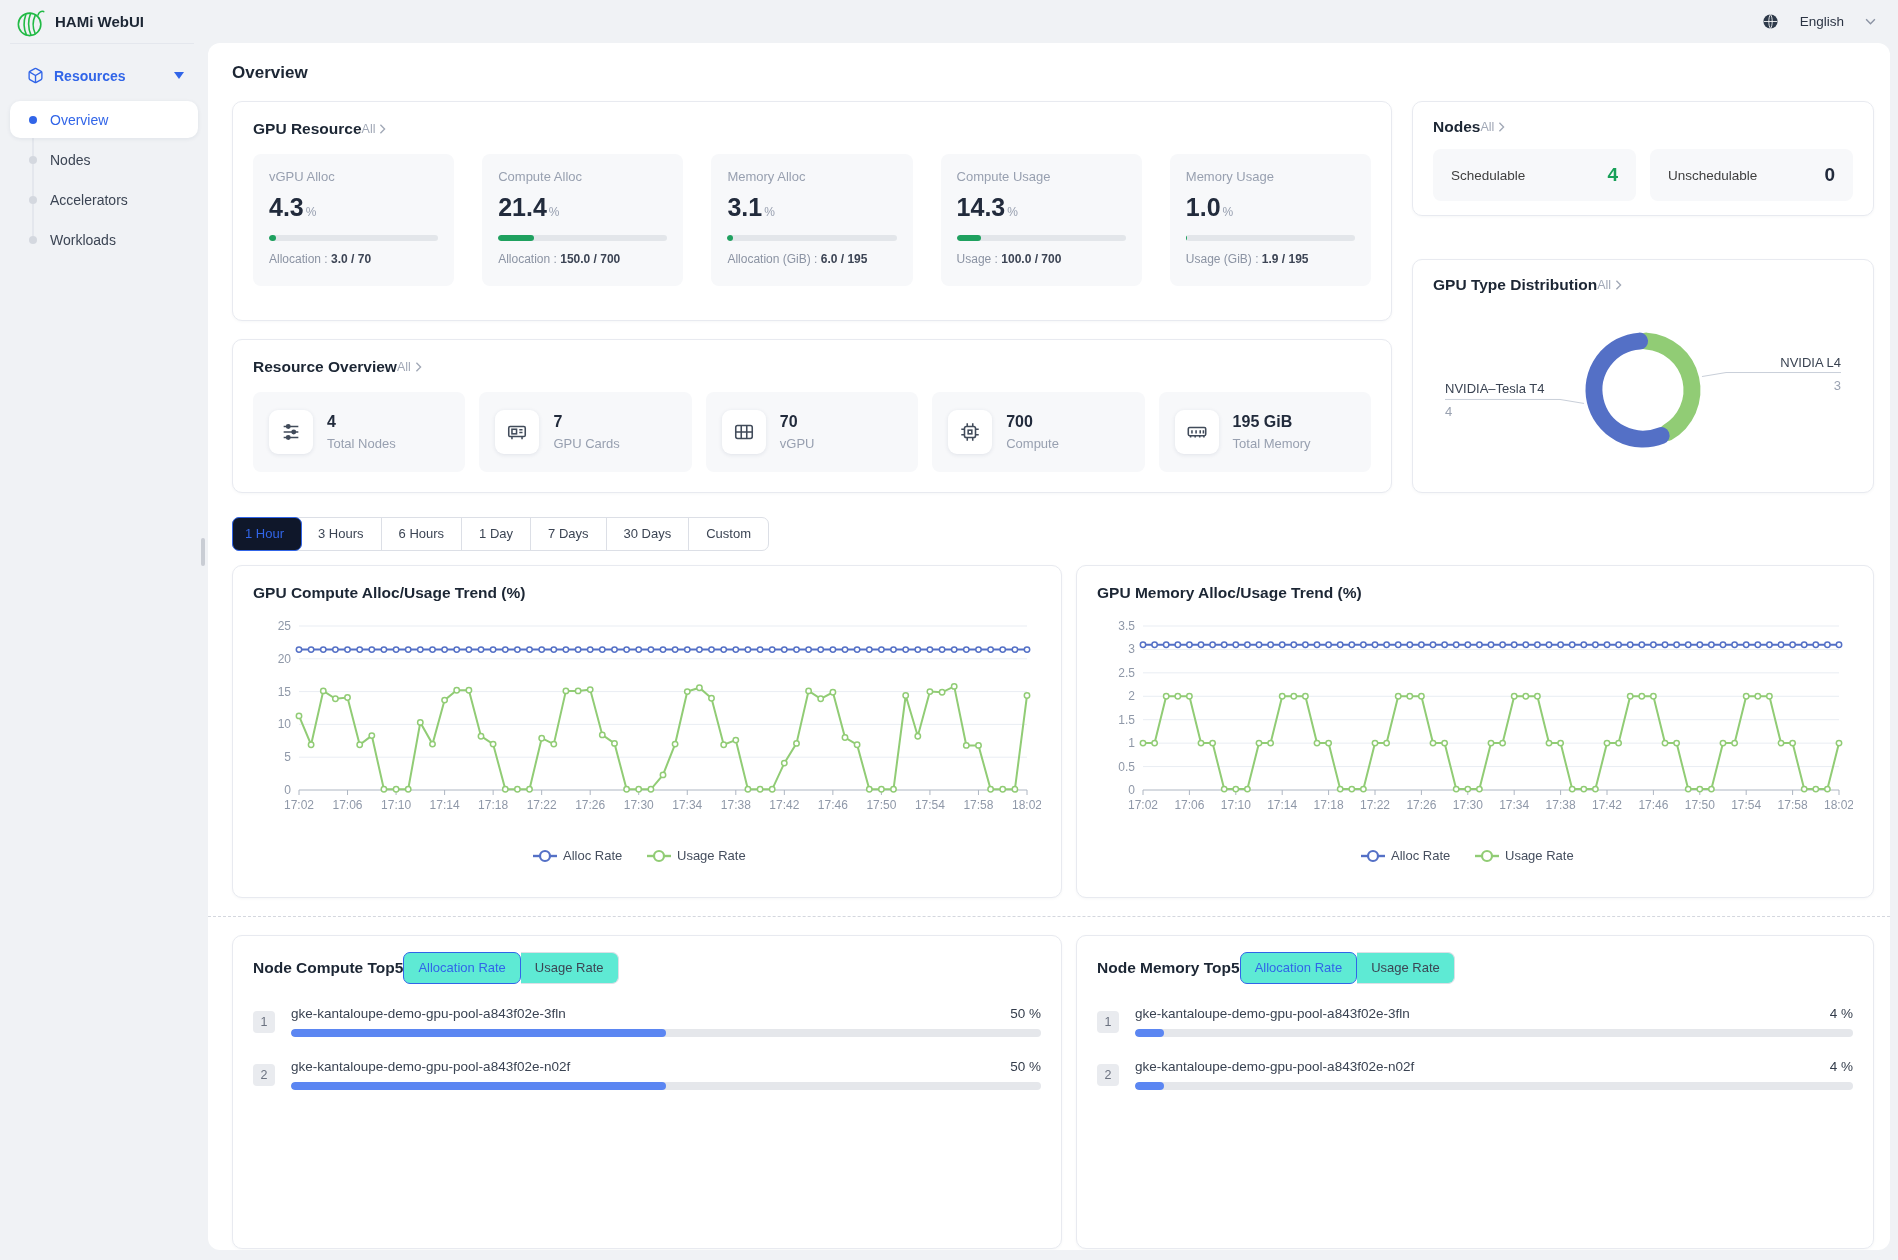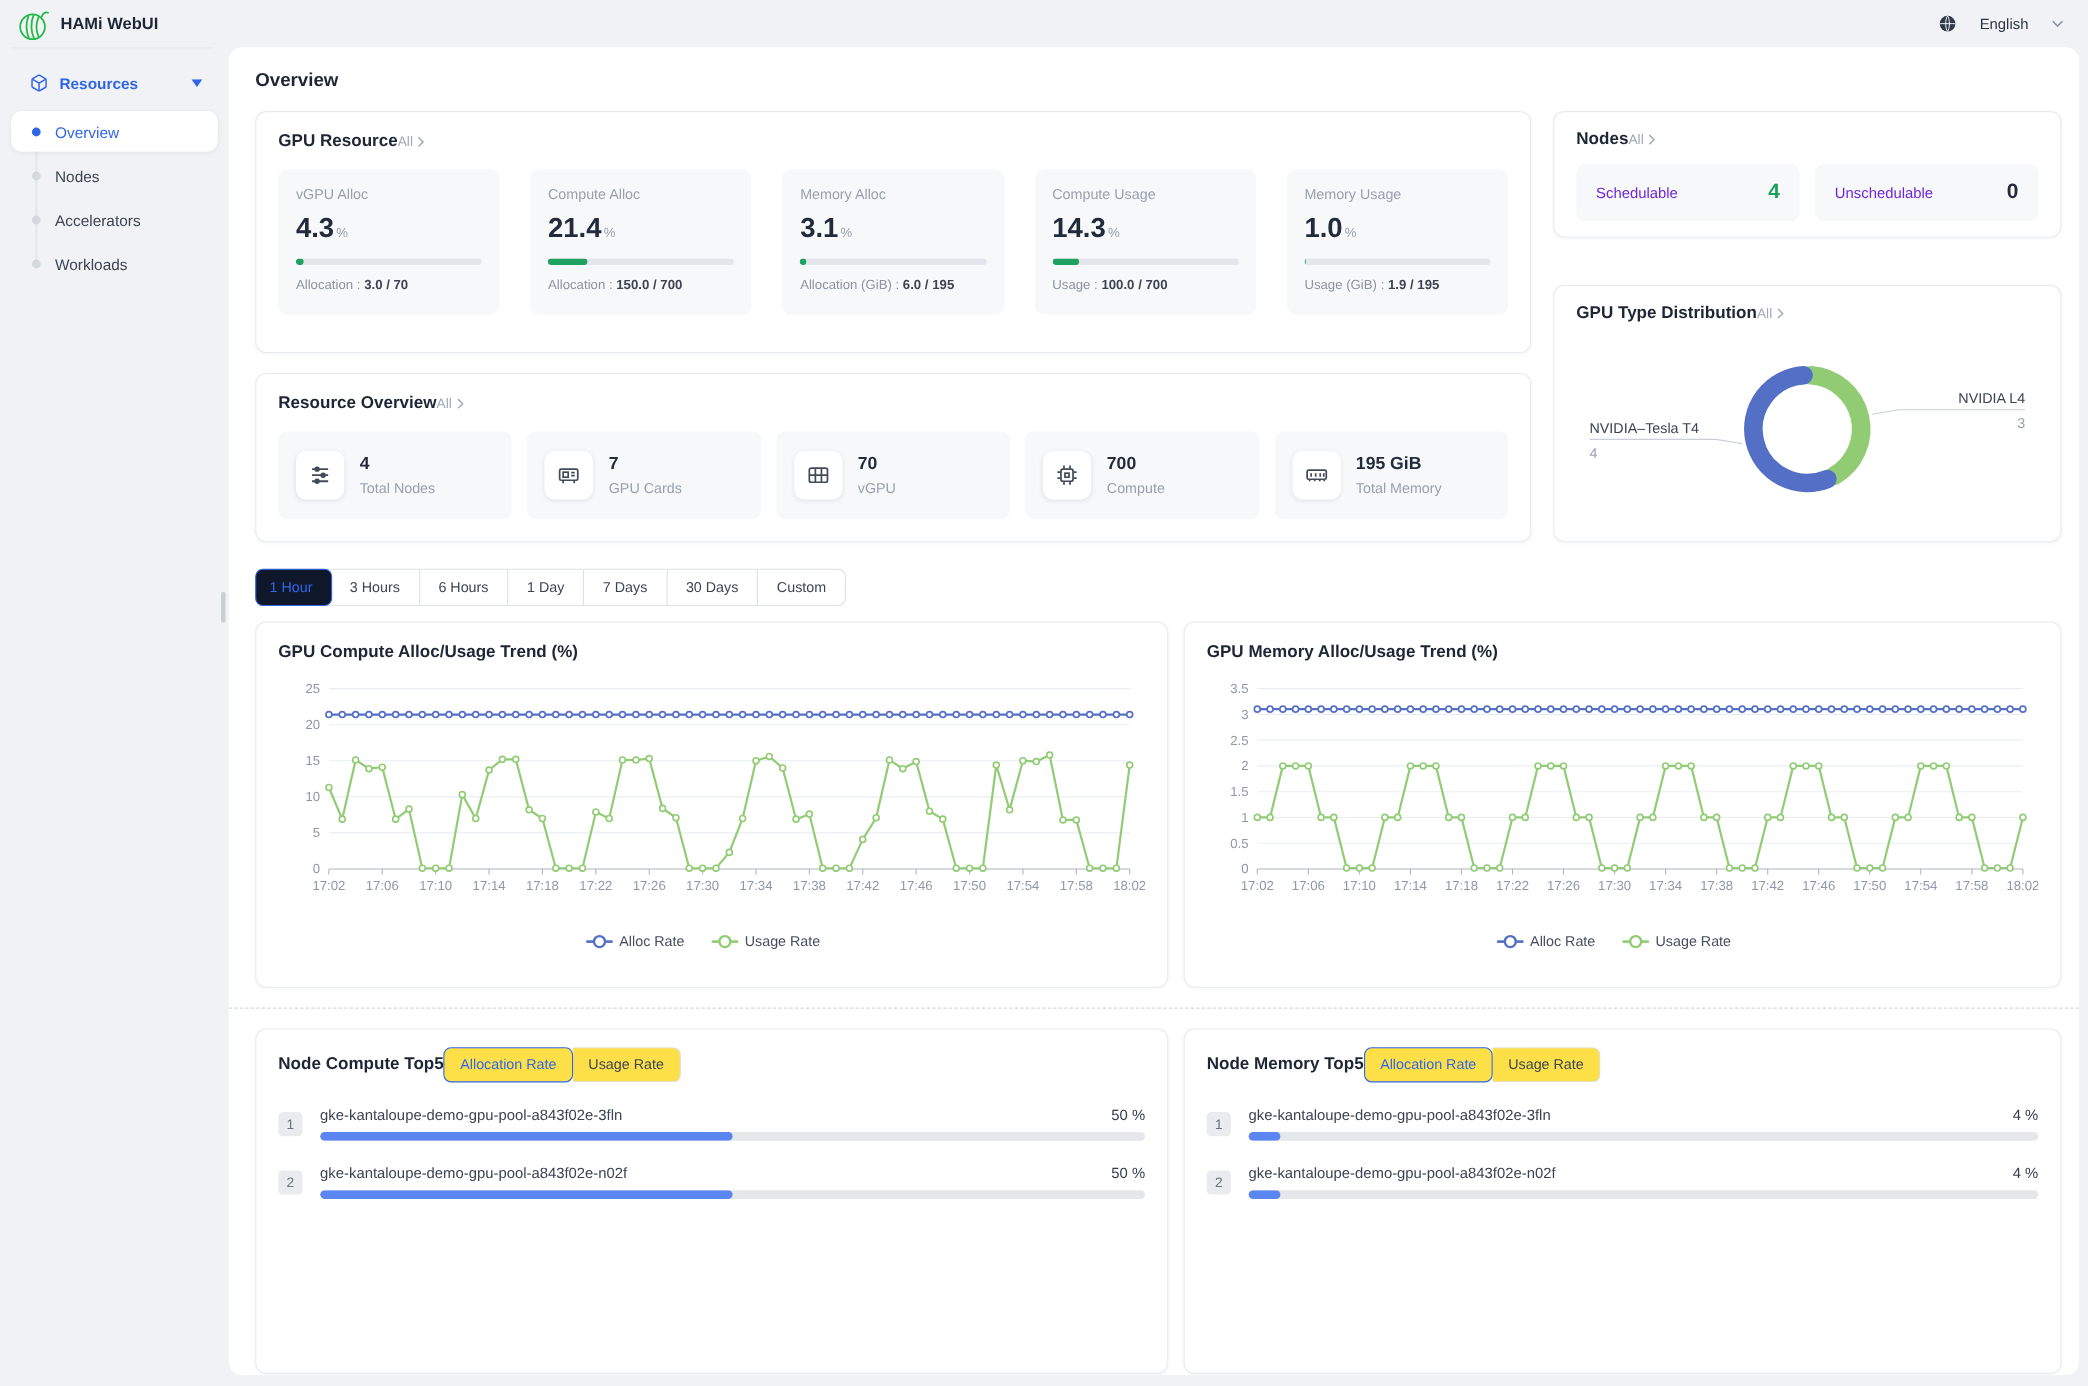--- a/index.html
+++ b/index.html
@@ -62,21 +62,21 @@
   .meter{ margin-top:13px; height:6px; border-radius:3px; background:#e3e6ea; overflow:hidden; }
   .meter > i{ display:block; height:100%; border-radius:3px; background:var(--green); }
   .metric-foot{ margin-top:11px; font-size:12px; color:#8b93a3; }
   .metric-foot b{ color:#3c4454; font-weight:600; }
 
   
   .nodes-card{ padding:16px 20px; height:115px; }
   .nodes-grid{ display:grid; grid-template-columns:1fr 1fr; gap:14px; margin-top:13px; }
   .node-tile{ background:var(--tile); border-radius:8px; height:52px; display:flex;
     align-items:center; justify-content:space-between; padding:0 18px; }
-  .node-tile .nlabel{ font-size:13.5px; color:#6d28d9; }
+  .node-tile .nlabel{ font-size:13.5px; color:#404040; }
   .node-tile .nvalue{ font-size:19px; font-weight:700; color:#222b3c; }
   .node-tile .nvalue.green{ color:#18a058; }
 
   
   .gputype-card{ padding:16px 20px; height:234px; }
   #donut-chart{ margin-top:4px; }
 
   
   .overview-card{ padding:18px 20px; height:154px; }
   .stat-grid{ display:grid; grid-template-columns:repeat(5,1fr); gap:14px; margin-top:16px; }
@@ -104,21 +104,21 @@
   .tick{ font-size:12px; fill:#8f98a8; }
   .legend-t{ font-size:13px; fill:#454e5e; }
 
   .dashed-sep{ border-top:1px dashed #d4d7de; margin:18px -16px 18px -24px; }
 
   
   .top5-grid{ display:grid; grid-template-columns:830px 1fr; gap:14px; }
   .top5-card{ padding:16px 20px; height:314px; }
   .btn-group{ display:inline-flex; }
   .seg-btn{ height:32px; line-height:30px; padding:0 14px; font-size:13px; color:#3c4554;
-    border:1px solid #dcdfe6; background:#fde047; cursor:pointer; }
+    border:1px solid #dcdfe6; background:#5eead4; cursor:pointer; }
   .seg-btn:first-child{ border-radius:7px 0 0 7px; }
   .seg-btn:last-child{ border-radius:0 7px 7px 0; border-left:none; }
   .seg-btn.active{ color:var(--accent); border:1px solid var(--accent); border-radius:7px; position:relative; z-index:1; }
   .t5-row{ display:flex; gap:16px; margin-top:22px; align-items:center; }
   .rank-badge{ width:22px; height:22px; border-radius:4px; background:#e9ebef; color:#6b7280;
     font-size:12.5px; display:flex; align-items:center; justify-content:center; flex:none; }
   .t5-body{ flex:1; }
   .t5-top{ display:flex; justify-content:space-between; align-items:center; }
   .t5-name{ font-size:13.5px; color:#3a4352; }
   .t5-val{ font-size:13.5px; color:#333c4b; }

